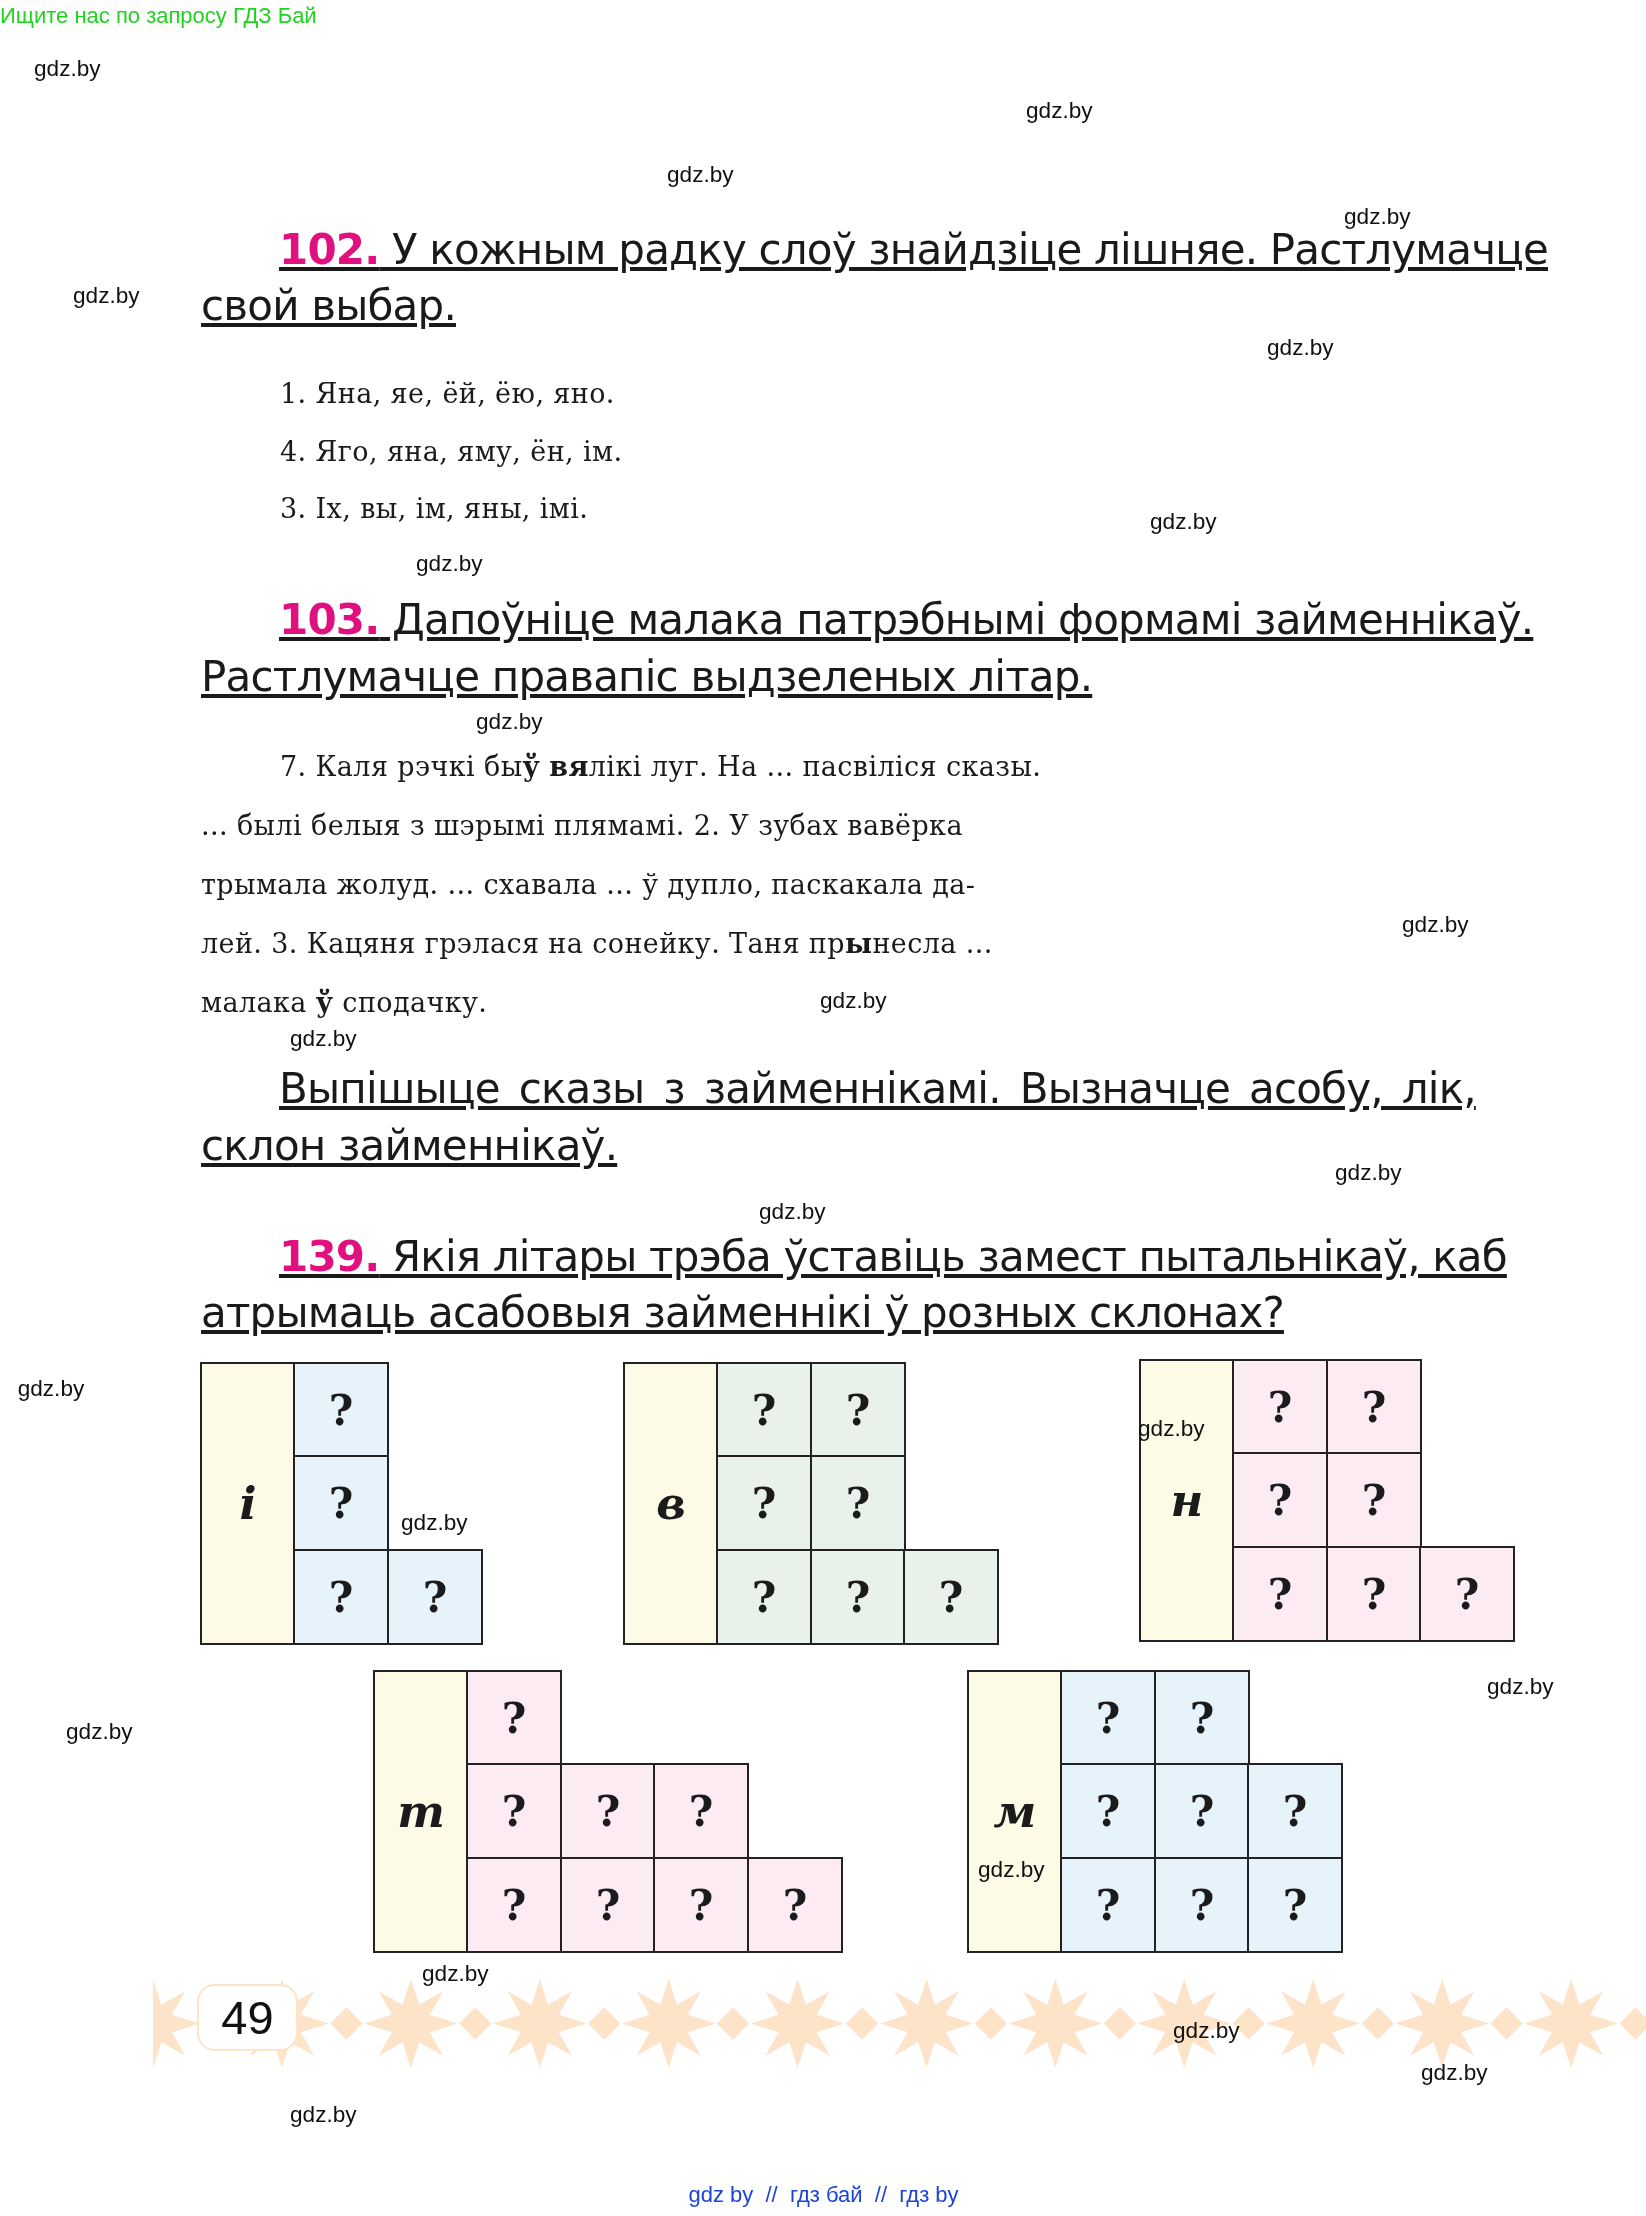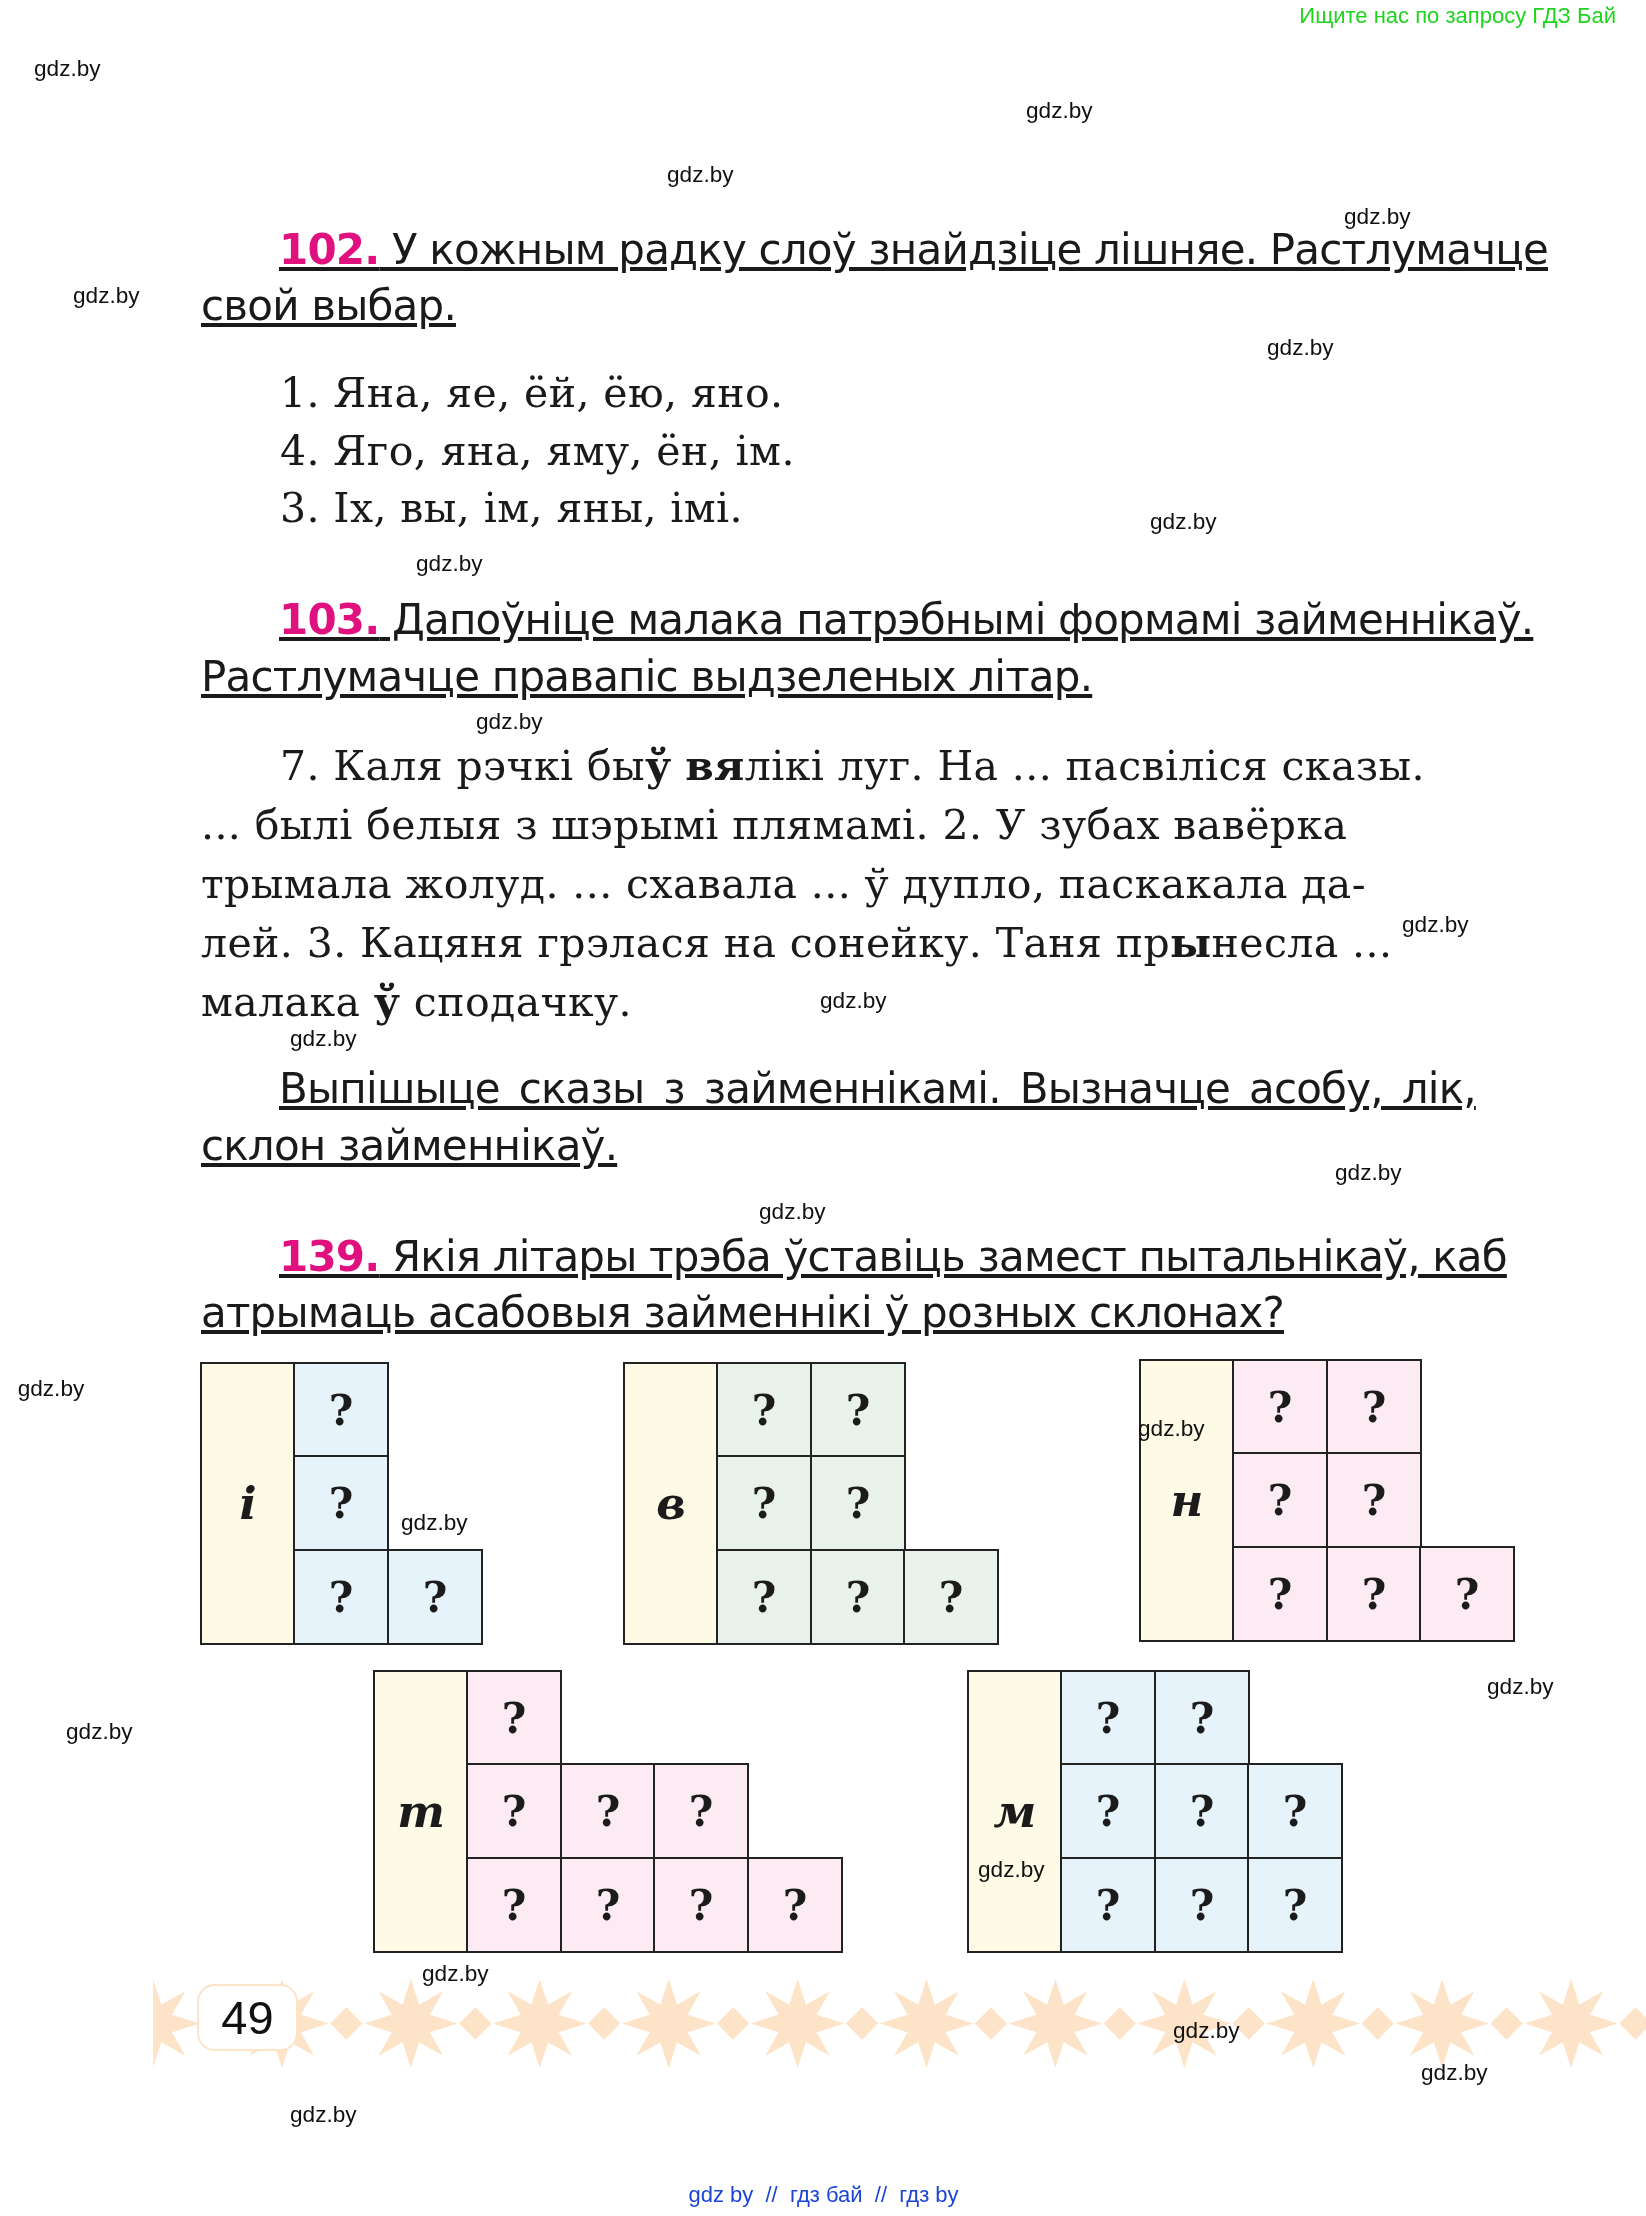--- a/index.html
+++ b/index.html
@@ -1,23 +1,23 @@
 <!DOCTYPE html>
 <html style="font-size:13px"><head>
 <meta charset="utf-8">
 <style>
   html, body { margin:0; padding:0; background:#fff; }
   body { width:1647px; height:2216px; position:relative; overflow:hidden; font-family:"DejaVu Sans", sans-serif; color:#1a1a1a; }
   .abs { position:absolute; }
-  .top-banner { left:0; width:1616px; top:3.2px; text-align:right; color:#1fd41f; font-family:"Liberation Sans", sans-serif; font-size:22px; }
+  .top-banner { left:0; width:1616px; top:3.2px; text-align:left; color:#1fd41f; font-family:"Liberation Sans", sans-serif; font-size:22px; }
   .bottom-banner { left:0; width:1647px; top:2182px; text-align:center; color:#1c44d6; font-family:"Liberation Sans", sans-serif; font-size:22px; white-space:pre; }
   .wm { font-family:"Liberation Sans", sans-serif; font-size:22.6px; color:#111; line-height:1; white-space:nowrap; z-index:5; }
   .sans-line { font-family:"DejaVu Sans", sans-serif; font-size:42px; line-height:56px; left:201px; width:1322px; white-space:nowrap; letter-spacing:-0.8px;text-decoration:underline; }
   .num { color:#e0117f; font-weight:bold; }
-  .serif-line { font-family:"DejaVu Serif", serif; font-size:41px; line-height:59px; left:201px; width:1322px; white-space:nowrap; letter-spacing:0.4px; }
+  .serif-line { font-family:"DejaVu Serif", serif; font-size:27px; line-height:59px; left:201px; width:1322px; white-space:nowrap; letter-spacing:0.4px; }
   .serif-line b { font-weight:900; }
   .grid { position:absolute; }
   .cell { position:absolute; box-sizing:border-box; border:2.4px solid #222; display:flex; align-items:center; justify-content:center; font-family:"DejaVu Serif", serif; font-weight:bold; font-size:42px; color:#1b1b1b; }
   .head { background:#fdfbe6; font-style:italic; font-size:45px; }
   .ornament { left:153px; top:1979px; width:1493px; height:89px; }
   .page-num { left:197px; top:1984px; width:97px; height:63px; border:2.4px solid #fde3c8; border-radius:17.7px; background:#fff; display:flex; align-items:center; justify-content:center; font-family:"Liberation Sans", sans-serif; font-size:47px; color:#111; z-index:3; }
 </style>
 </head>
 <body>
 

